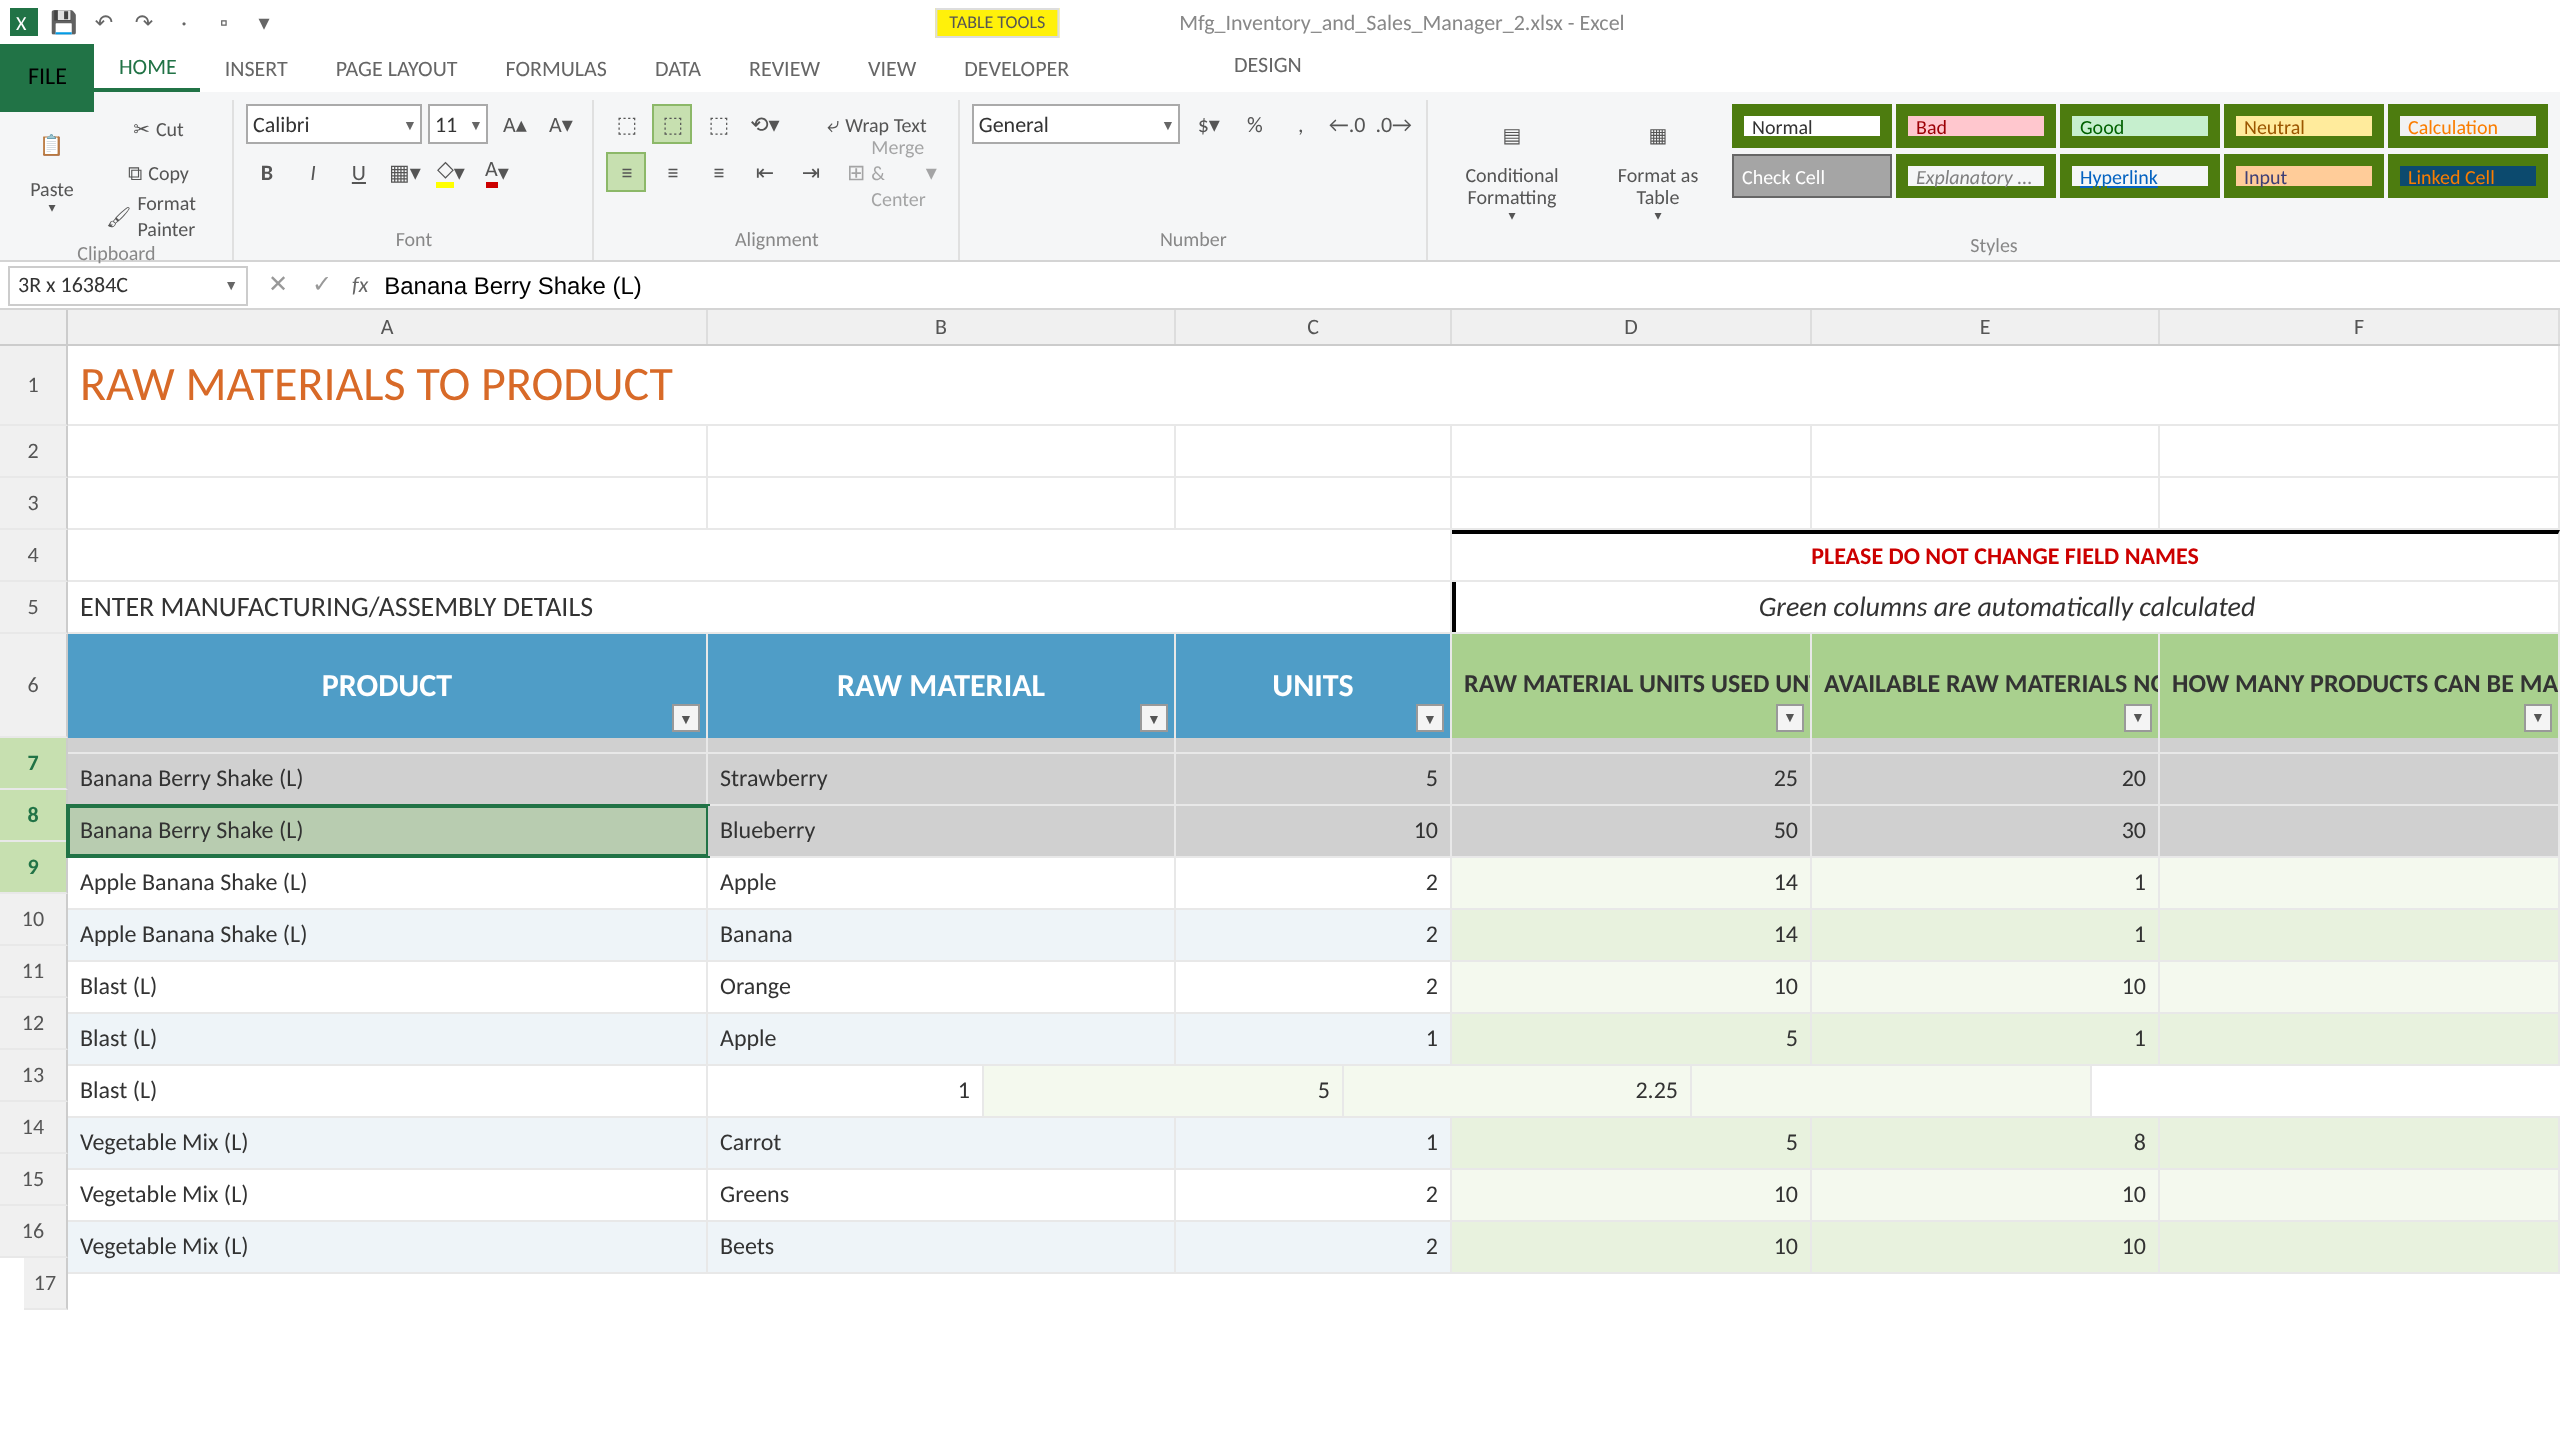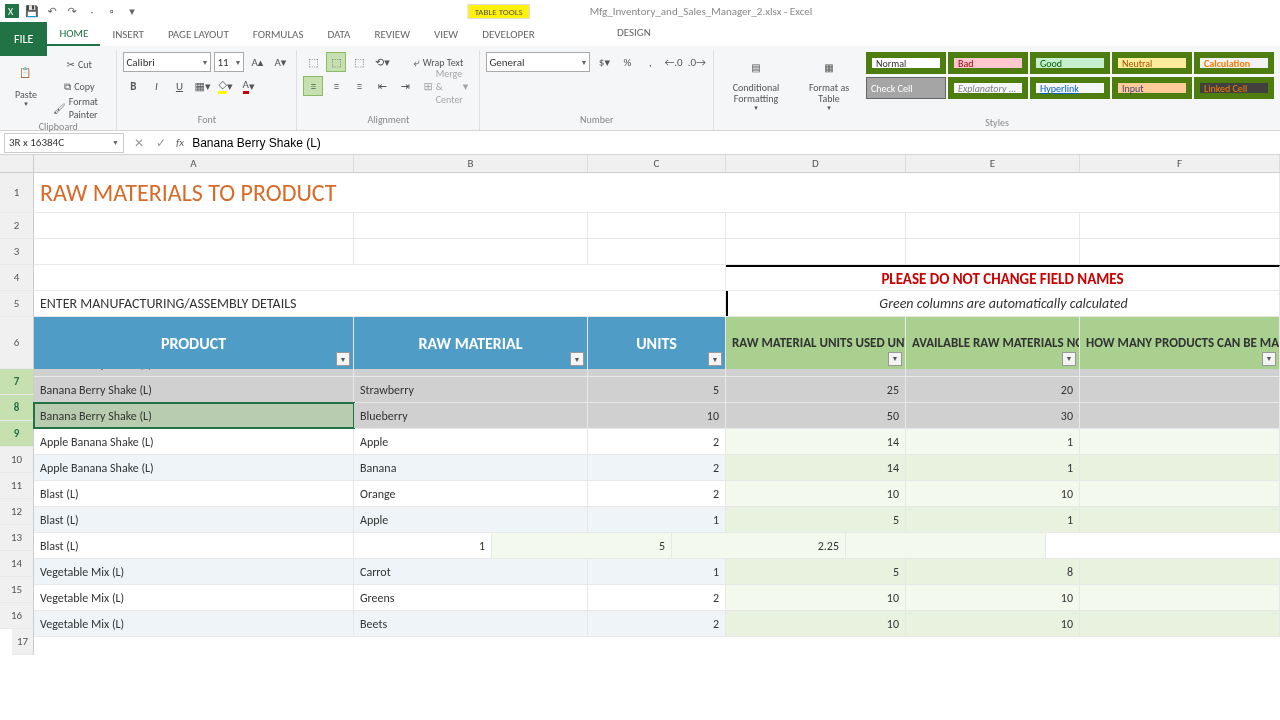--- a/index.html
+++ b/index.html
@@ -8,21 +8,21 @@
   
   .titlebar { height: 22px; background: #fff; display: flex; align-items: center; position: relative; font-size: 11px; }
   .qat { display: flex; gap: 4px; padding: 0 4px; align-items: center; }
   .qat-btn { width: 16px; height: 16px; display: flex; align-items: center; justify-content: center; color: #666; cursor: pointer; }
   .titlebar-center { position: absolute; left: 50%; transform: translateX(-50%); display: flex; gap: 60px; align-items: center; }
   .table-tools { background: #fff10a; font-size: 9px; padding: 1px 6px; color: #555; border: 1px solid #ddd; }
   .doc-title { color: #888; font-size: 11px; }
   
   
   .ribbon-tabs { height: 24px; display: flex; align-items: stretch; background: #fff; font-size: 12px; }
-  .file-tab { background: #217346; color: #ffffff; padding: 17px 14px; display: flex; align-items: center; cursor: pointer; }
+  .file-tab { background: #217346; color: #000000; padding: 17px 14px; display: flex; align-items: center; cursor: pointer; }
   .tab { padding: 4px 12px; color: #666; display: flex; align-items: center; cursor: pointer; text-transform: uppercase; font-size: 11px; }
   .tab.active { color: #217346; border-bottom: 2px solid #217346; }
   .tab.design { color: #666; margin-left: auto; position: absolute; left: 605px; }
   
   
   .ribbon { height: 85px; background: #f5f6f7; border-bottom: 1px solid #d4d4d4; display: flex; padding: 4px 0 0 0; }
   .ribbon-group { border-right: 1px solid #e0e0e0; padding: 2px 6px; display: flex; flex-direction: column; justify-content: space-between; }
   .ribbon-group-label { text-align: center; font-size: 10px; color: #888; padding: 2px 0; position: relative; }
   .ribbon-row { display: flex; gap: 3px; align-items: flex-start; }
   .rbtn { min-width: 20px; height: 20px; display: flex; align-items: center; justify-content: center; border: 1px solid transparent; cursor: pointer; color: #555; font-size: 11px; }
@@ -33,26 +33,26 @@
   .font-combo { height: 20px; border: 1px solid #aaa; background: #fff; font-size: 11px; padding: 0 2px; display: flex; align-items: center; justify-content: space-between; }
   .font-combo.name { width: 88px; }
   .font-combo.size { width: 30px; }
   .combo-arrow { font-size: 7px; color: #666; }
   
   .style-cell { width: 80px; height: 22px; border: 6px solid #4d7c0f; font-size: 10px; display: flex; align-items: center; padding: 0 4px; cursor: pointer; }
   .style-normal { background: #fff; }
   .style-bad { background: #ffc7ce; color: #9c0006; }
   .style-good { background: #c6efce; color: #006100; }
   .style-neutral { background: #ffeb9c; color: #9c5700; }
-  .style-calc { background: #f2f2f2; color: #fa7d00; font-weight: bold; }
+  .style-calc { background: #f2f2f2; color: #fa7d00; }
   .style-check { background: #a5a5a5; color: #fff; border: 1px solid #666; }
   .style-explan { color: #7f7f7f; font-style: italic; }
   .style-link { color: #0563c1; text-decoration: underline; }
   .style-input { background: #ffcc99; color: #3f3f76; }
-  .style-linked { background: #404040; color: #fa7d00; }
+  .style-linked { background: #0c4a6e; color: #fa7d00; }
   
   
   .formula-bar { height: 24px; border-bottom: 1px solid #d4d4d4; display: flex; align-items: center; background: #fff; }
   .name-box { width: 120px; height: 20px; border: 1px solid #ccc; margin: 0 4px; padding: 0 4px; font-size: 11px; display: flex; align-items: center; justify-content: space-between; }
   .fb-btn { width: 22px; height: 20px; display: flex; align-items: center; justify-content: center; color: #999; cursor: pointer; }
   .fx-label { font-style: italic; font-size: 11px; color: #666; margin: 0 4px; }
   .formula-input { flex: 1; height: 20px; border: none; padding: 0 4px; font-size: 12px; outline: none; }
   
   
   .grid-wrap { position: relative; }
@@ -66,21 +66,21 @@
   .row-header.sel { background: #c7e0b0; color: #217346; font-weight: bold; }
   
   .cells { position: relative; flex: 1; }
   .cell-row { display: flex; border-bottom: 1px solid #e8e8e8; }
   .cell { border-right: 1px solid #e8e8e8; padding: 2px 6px; display: flex; align-items: center; font-family: Calibri, sans-serif; overflow: hidden; white-space: nowrap; }
   
   .row-h-title { height: 40px; }
   .row-h-normal { height: 26px; }
   
   .title-text { font-size: 24px; color: #d86a28; font-weight: 400; }
-  .warning-text { color: #c00; font-weight: 600; font-size: 15px; text-align: center; }
+  .warning-text { color: #c00; font-weight: 600; font-size: 12px; text-align: center; }
   .italic-text { font-style: italic; font-size: 14px; text-align: center; }
   .subheader-text { font-size: 14px; color: #333; }
   
   .th-blue { background: #4f9dc7; color: #fff; font-weight: 600; font-size: 16px; justify-content: center; height: 52px; position: relative; }
   .th-green { background: #a9d08e; color: #333; font-weight: 600; font-size: 13px; padding: 2px 6px; line-height: 1.15; height: 52px; position: relative; display: flex; align-items: center; }
   .filter-arrow { position: absolute; right: 3px; bottom: 3px; width: 14px; height: 14px; background: #f4f4f4; border: 1px solid #999; font-size: 7px; display: flex; align-items: center; justify-content: center; color: #555; }
   
   .data-blue-band { background: #eef4f8; }
   .data-blue-band.alt { background: #fff; }
   .data-green-band { background: #e8f2de; }

